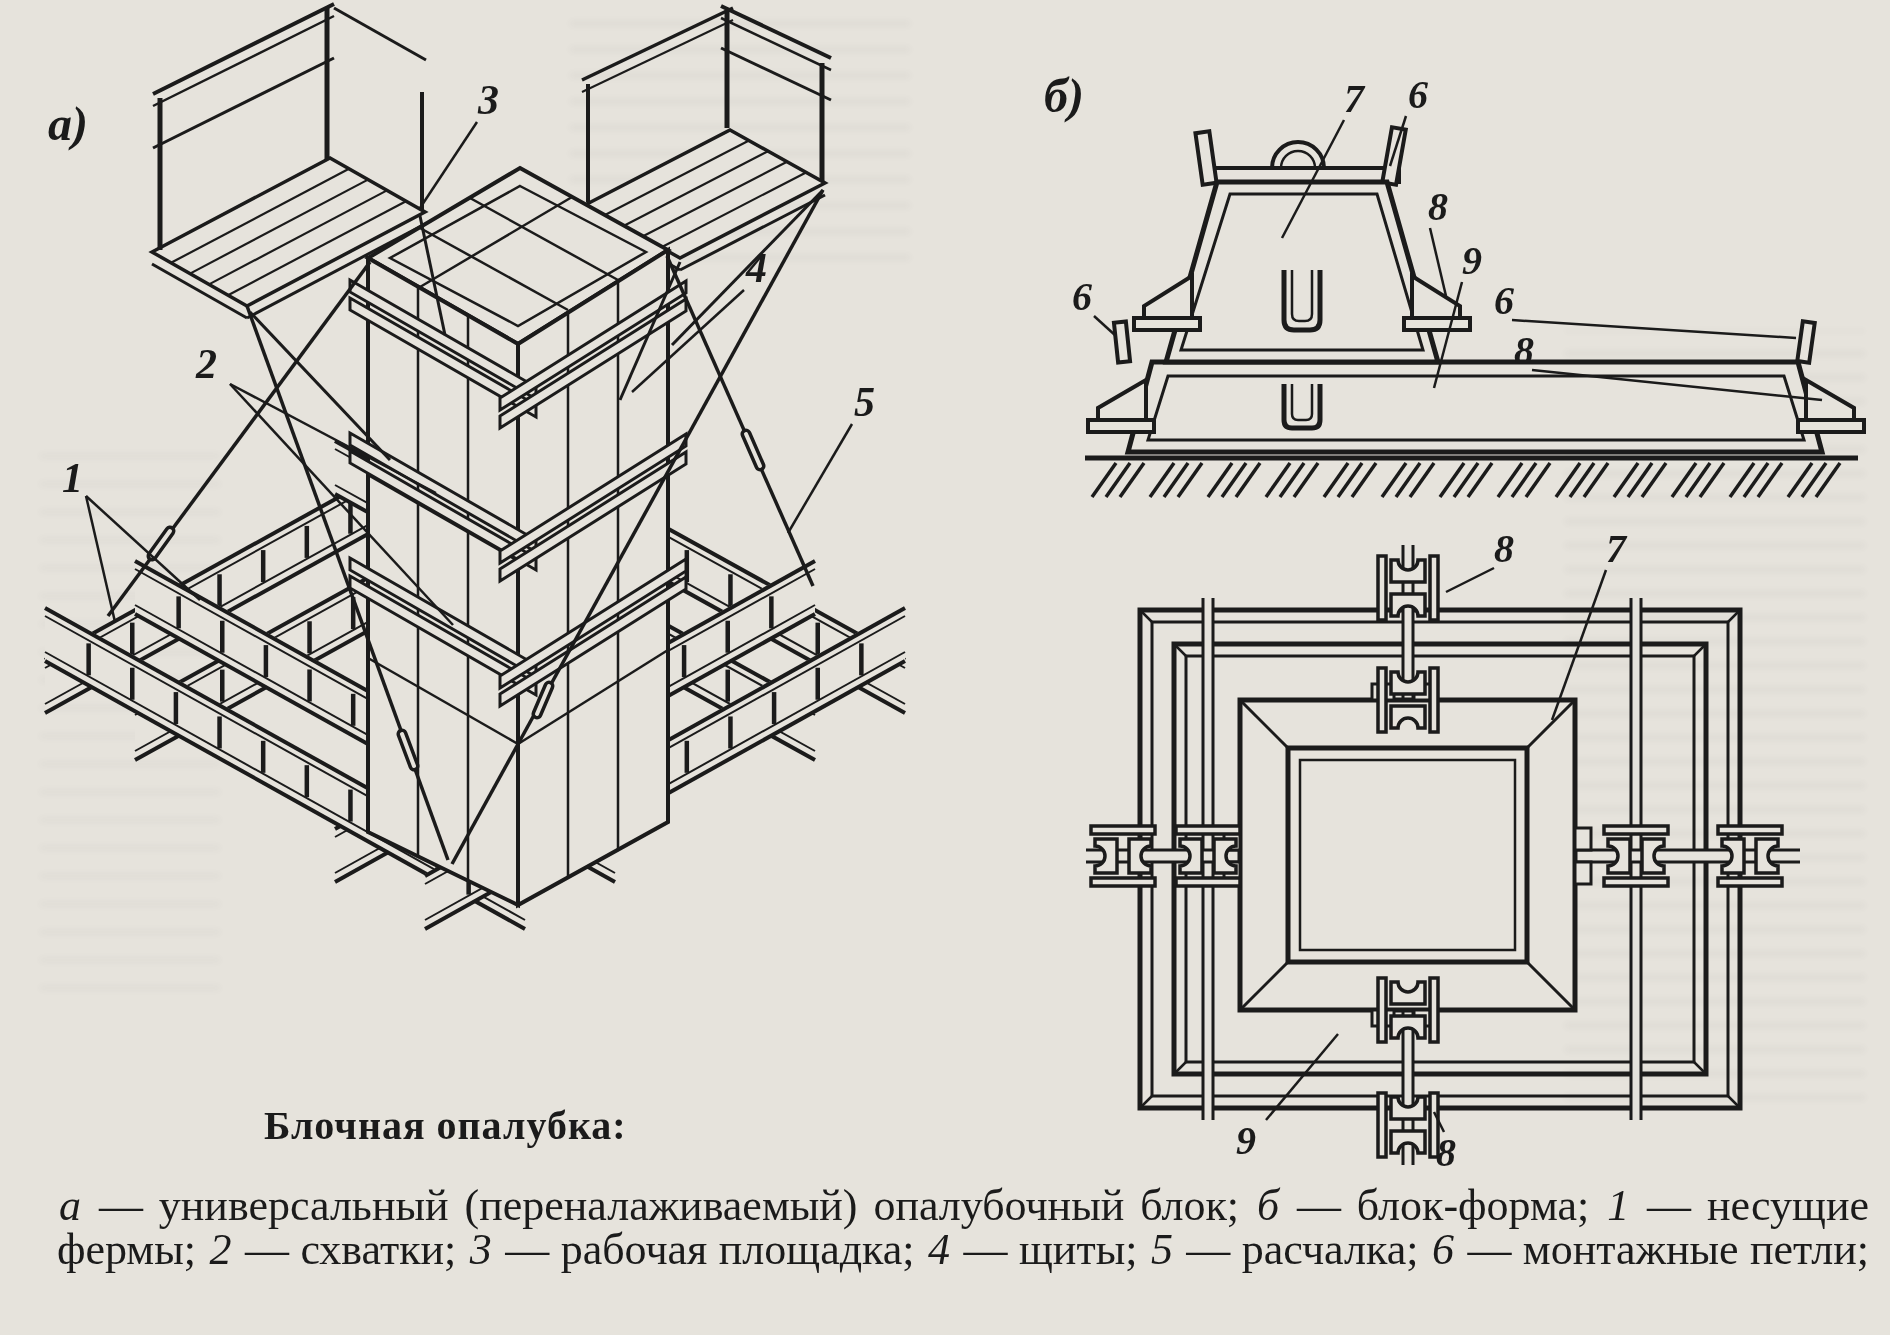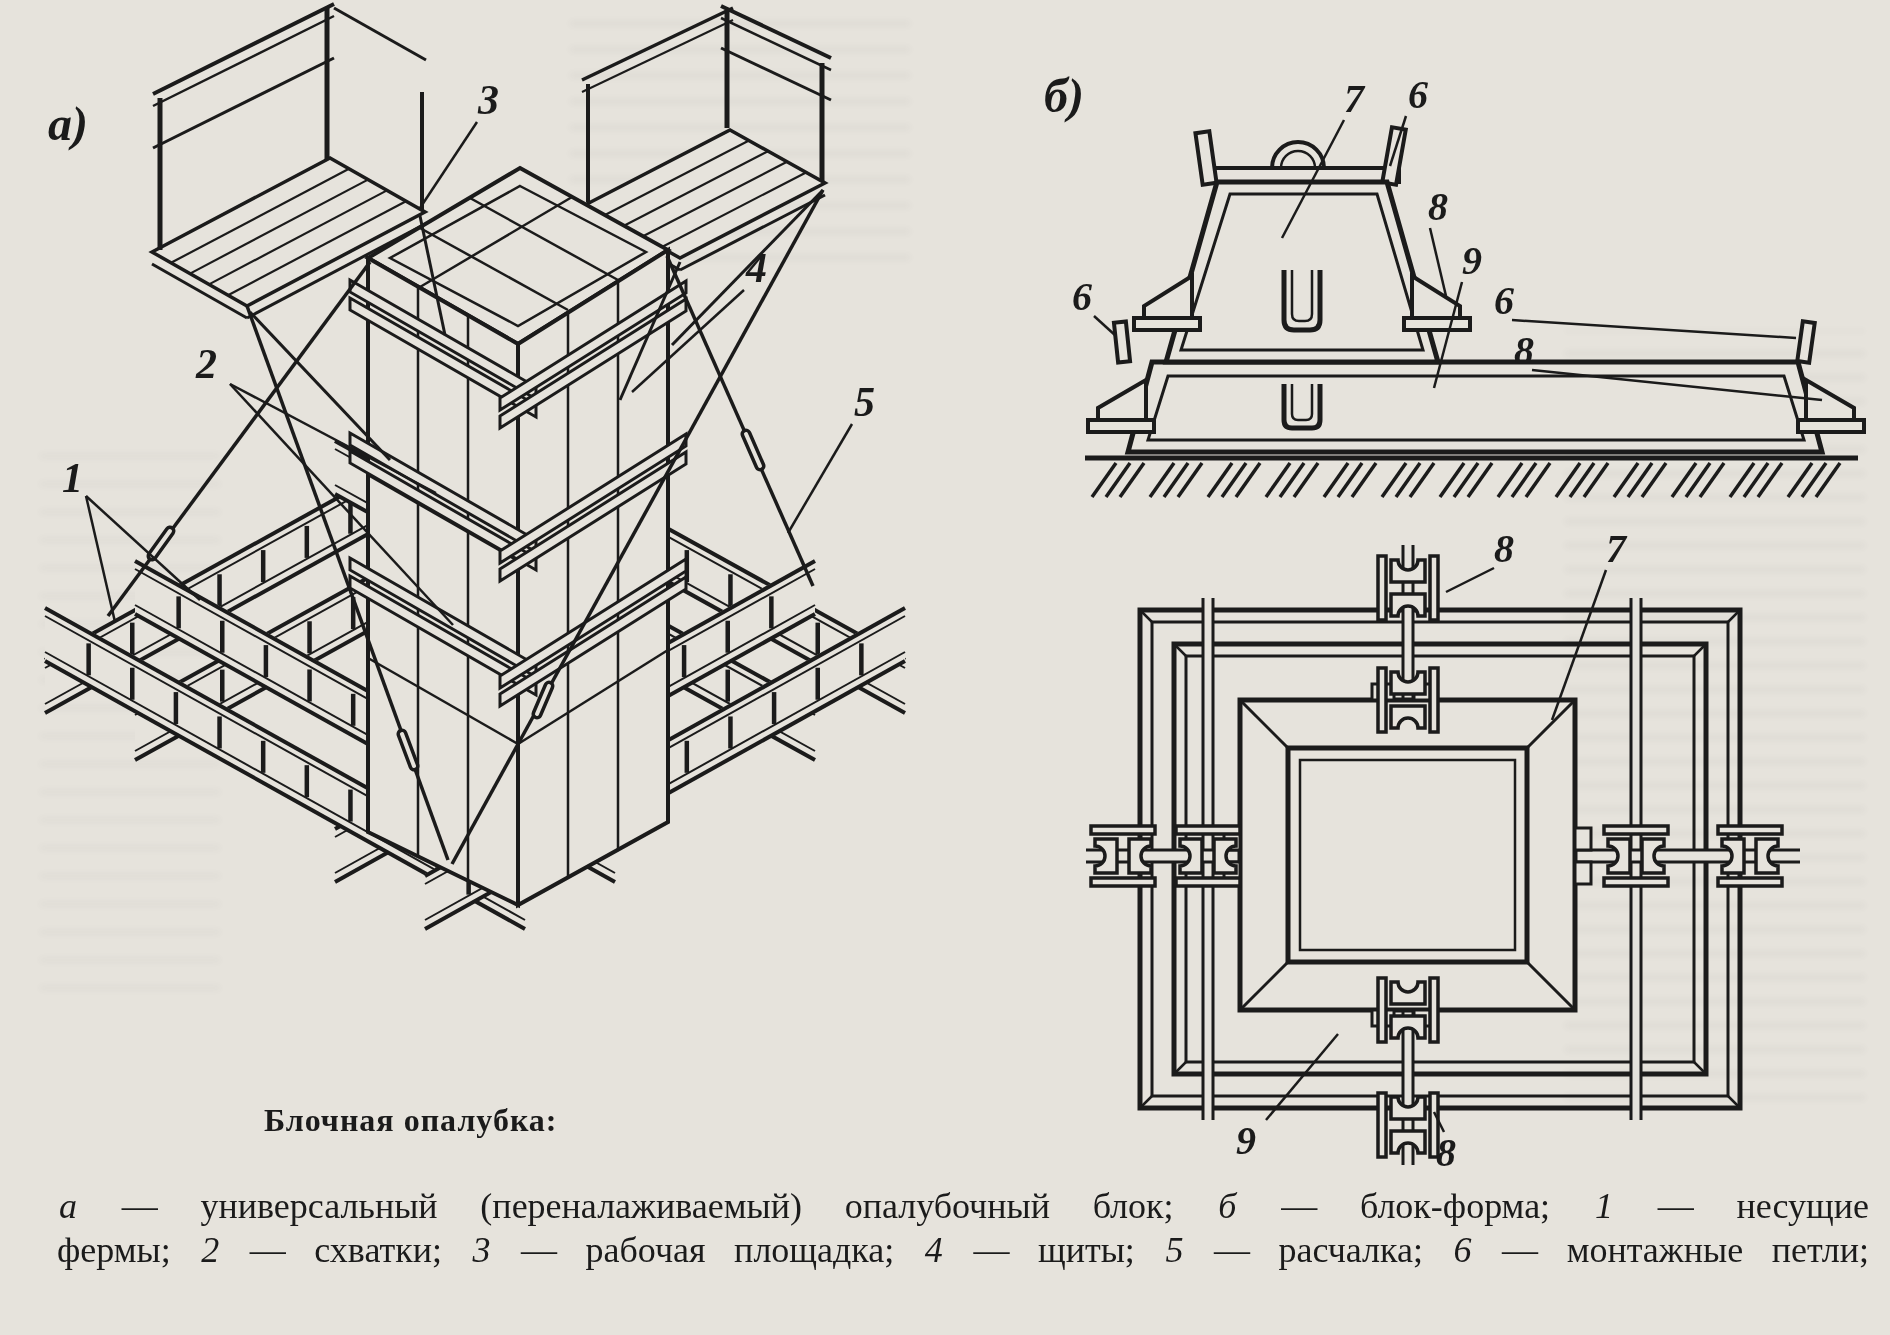--- a/index.html
+++ b/index.html
@@ -12,23 +12,23 @@
   .smudge{position:absolute;pointer-events:none;opacity:.05;filter:blur(3px);}
   .sm1{left:1565px;top:330px;width:300px;height:770px;
        background:repeating-linear-gradient(0deg,#444 0 5px,transparent 5px 24px);}
   .sm2{left:570px;top:20px;width:340px;height:240px;
        background:repeating-linear-gradient(0deg,#444 0 5px,transparent 5px 26px);}
   .sm3{left:40px;top:430px;width:180px;height:560px;
        background:repeating-linear-gradient(0deg,#444 0 4px,transparent 4px 28px);}
   #drawing{position:absolute;left:0;top:0;width:1890px;height:1335px;}
   .title{
     position:absolute;left:264px;top:1102px;
-    font-size:32px;font-weight:700;letter-spacing:1px;white-space:nowrap;
+    font-size:40px;font-weight:700;letter-spacing:1px;white-space:nowrap;
   }
-  .caption{position:absolute;left:57px;top:1184px;width:1812px;font-size:36px;line-height:44px;}
+  .caption{position:absolute;left:57px;top:1184px;width:1812px;font-size:44px;line-height:44px;}
   .caption p{margin:0;text-align:justify;text-align-last:justify;}
   .caption p.l3{width:1692px;}
   .caption i{font-style:italic;padding:0 2px;}
   svg text{font-family:"Liberation Serif",serif;font-style:italic;font-weight:700;fill:#1b1b1b;}
   .ink{stroke:#1b1b1b;fill:none;}
   .paper{fill:#e6e3dc;stroke:#1b1b1b;}
   .leader{stroke:#1b1b1b;stroke-width:2.5;fill:none;}
 </style>
 </head>
 <body>

